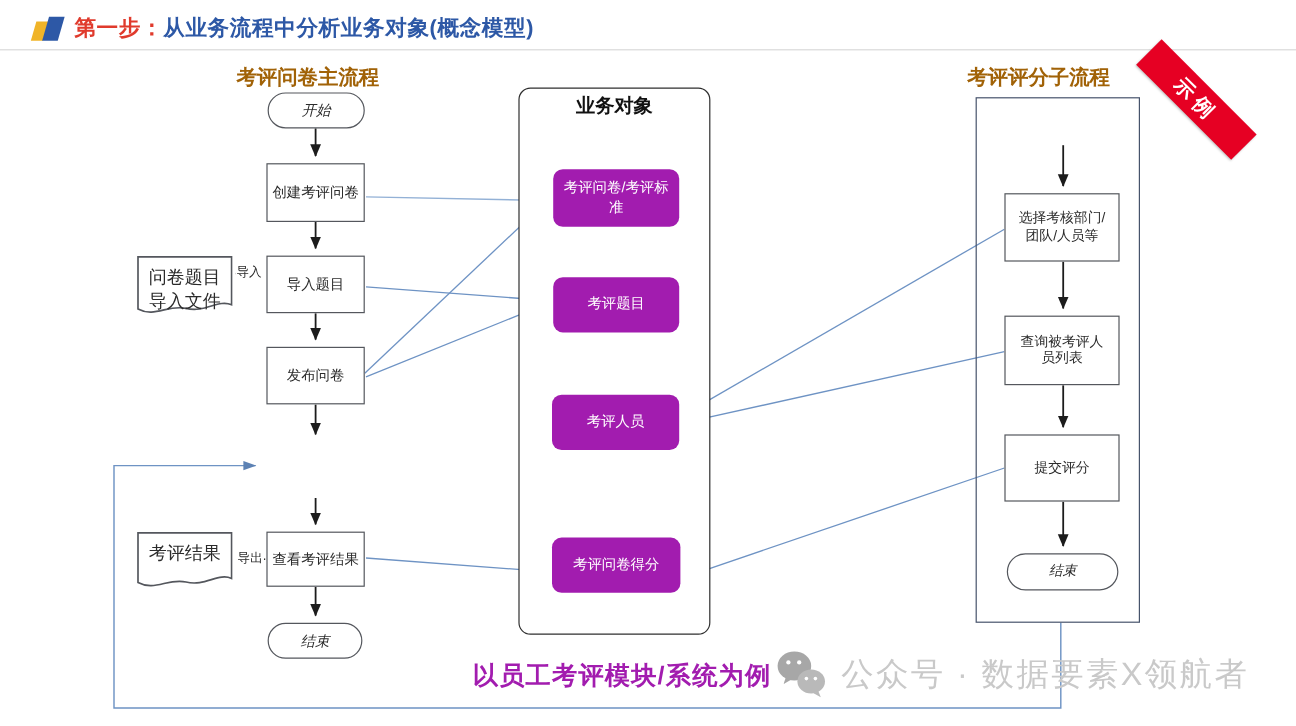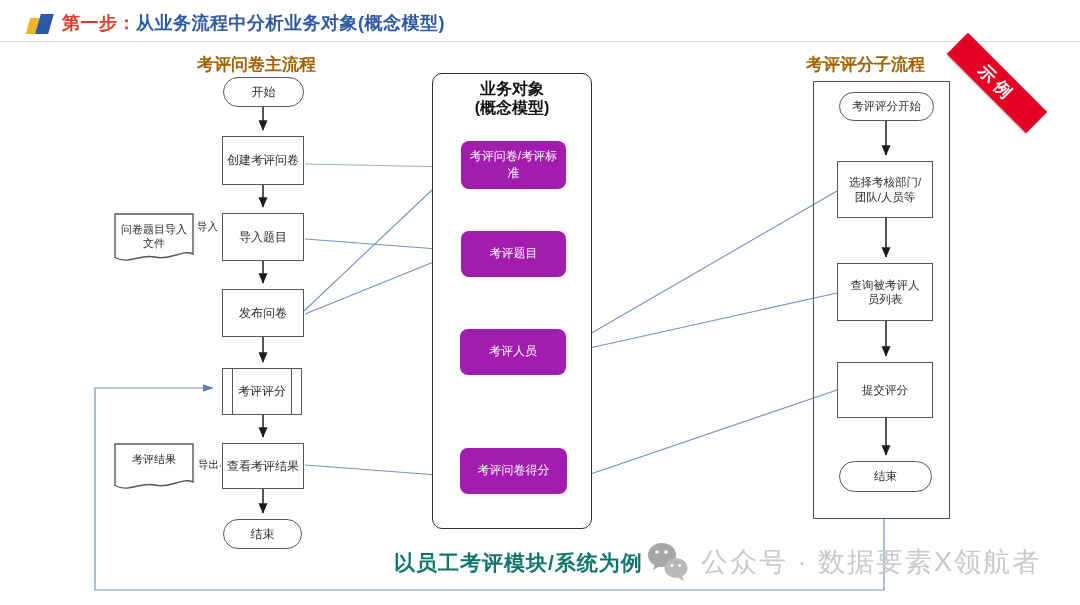--- a/index.html
+++ b/index.html
@@ -12,40 +12,40 @@
   .hdr-divider{position:absolute;left:0;top:41px;width:1080px;height:1px;background:#d9d9d9;}
   .bar{position:absolute;}
   .bar.yellow{left:28px;top:18px;width:10px;height:16px;background:#f0b428;transform:skewX(-16deg);}
   .bar.blue{left:38px;top:14px;width:13px;height:20px;background:#2d58a6;transform:skewX(-16deg);}
   .hdr-title{position:absolute;left:62px;top:11px;font-size:18px;font-weight:bold;letter-spacing:0.5px;white-space:nowrap;}
   .hdr-title .red{color:#e03a2c;}
   .hdr-title .blu{color:#2d58a6;}
   
   .shape{position:absolute;box-sizing:border-box;display:flex;align-items:center;justify-content:center;
          text-align:center;font-size:12px;line-height:1.25;background:#fff;border:1.4px solid #54575d;}
-  .stadium{border-radius:16px;}
+  .stadium{border-radius:16px;font-style:italic;}
   .colTitle{position:absolute;font-size:17px;font-weight:600;color:#a16207;white-space:nowrap;}
   .docu{position:absolute;box-sizing:border-box;}
   .docu svg{position:absolute;left:0;top:0;}
-  .docu .doc-label{position:absolute;left:4px;right:4px;top:9px;text-align:center;font-size:11px;line-height:1.3;}
+  .docu .doc-label{position:absolute;left:4px;right:4px;top:9px;text-align:center;font-size:15px;line-height:1.3;}
   .subbar{position:absolute;top:0;bottom:0;width:1.4px;background:#54575d;}
   .conn-label{position:absolute;font-size:10.5px;background:#fff;padding:0 1px;color:#2b2b2b;white-space:nowrap;}
   
   .midPanel{position:absolute;left:432px;top:73px;width:160px;height:456px;box-sizing:border-box;
             border:1.6px solid #2f2f2f;border-radius:10px;background:#fff;}
   .midTitle{position:absolute;left:432px;top:79px;width:160px;text-align:center;font-size:16px;font-weight:600;line-height:1.2;color:#111;}
   .bizBox{position:absolute;box-sizing:border-box;border-radius:8px;background:#a21caf;color:#fff;
           display:flex;align-items:center;justify-content:center;text-align:center;font-size:12px;line-height:1.45;padding:2px 8px;}
   
   .rightPanel{position:absolute;left:813px;top:81px;width:137px;height:438px;box-sizing:border-box;border:1.5px solid #46536b;background:transparent;}
   .banner{position:absolute;left:941px;top:68px;width:112px;height:30px;background:#e60023;color:#fff;
           display:flex;align-items:center;justify-content:center;font-size:17px;font-weight:bold;letter-spacing:5px;
           transform:rotate(45deg);box-shadow:0 1px 2px rgba(0,0,0,.25);}
   
-  .caption{position:absolute;left:394px;top:549px;font-size:21px;font-weight:bold;color:#0f766e;letter-spacing:1px;white-space:nowrap;}
+  .caption{position:absolute;left:394px;top:549px;font-size:21px;font-weight:bold;color:#a21caf;letter-spacing:1px;white-space:nowrap;}
   .wmark{position:absolute;left:645px;top:541px;display:flex;align-items:center;gap:10px;}
   .wmark .wm-text{font-size:27px;color:#c9c9c9;letter-spacing:2px;white-space:nowrap;}
   
   #wires{position:absolute;left:0;top:0;width:1080px;height:605px;pointer-events:none;}
 </style>
 </head>
 <body>
 
 <div id="stage">
 
@@ -117,69 +117,60 @@
       <path d="M1,1 H79 V41 C68,36 57,48 41,44 C26,40.5 15,52 1,44.5 Z" fill="#ffffff" stroke="#54575d" stroke-width="1.4"></path>
     </svg>
     <span class="doc-label">问卷题目导入文件</span>
   </div>
   <div class="conn-label" style="left:196px;top:220px;">导入</div>
 
   <div class="shape" style="left:222px;top:289px;width:82px;height:48px;">
     <span>发布问卷</span>
   </div>
 
-  <div class="shape" style="left:222px;top:368px;width:80px;height:47px;">
-    <div class="subbar" style="left:9px;"></div>
-    <div class="subbar" style="right:9px;"></div>
-    <span>考评评分</span>
-  </div>
 
   <div class="shape" style="left:222px;top:443px;width:82px;height:46px;">
     <span>查看考评结果</span>
   </div>
 
   <div class="docu" style="left:114px;top:443px;width:80px;height:50px;">
     <svg width="80" height="50" viewBox="0 0 80 50">
       <path d="M1,1 H79 V39 C68,34 57,46 41,42 C26,38.5 15,50 1,42.5 Z" fill="#ffffff" stroke="#54575d" stroke-width="1.4"></path>
     </svg>
     <span class="doc-label">考评结果</span>
   </div>
   <div class="conn-label" style="left:197px;top:458px;">导出</div>
 
   <div class="shape stadium" style="left:223px;top:519px;width:79px;height:30px;">
     <span>结束</span>
   </div>
 
   <div class="midPanel"></div>
   <div class="midTitle">
     <span style="display:block;">业务对象</span>
-    <span style="display:block;">(概念模型)</span>
   </div>
   <div class="bizBox" style="left:461px;top:141px;width:105px;height:48px;">
     <span>考评问卷/考评标准</span>
   </div>
   <div class="bizBox" style="left:461px;top:231px;width:105px;height:46px;">
     <span>考评题目</span>
   </div>
   <div class="bizBox" style="left:460px;top:329px;width:106px;height:46px;">
     <span>考评人员</span>
   </div>
   <div class="bizBox" style="left:460px;top:448px;width:107px;height:46px;">
     <span>考评问卷得分</span>
   </div>
 
   <div class="colTitle" style="left:806px;top:53px;">考评评分子流程</div>
   <div class="rightPanel"></div>
   <div class="banner">
     <span>示例</span>
   </div>
 
-  <div class="shape stadium" style="left:839px;top:92px;width:95px;height:29px;font-size:11.5px;">
-    <span>考评评分开始</span>
-  </div>
   <div class="shape" style="left:837px;top:161px;width:96px;height:57px;font-size:11.5px;padding:2px 6px;">
     <span>选择考核部门/团队/人员等</span>
   </div>
   <div class="shape" style="left:837px;top:263px;width:96px;height:58px;font-size:11.5px;padding:2px 10px;">
     <span>查询被考评人员列表</span>
   </div>
   <div class="shape" style="left:837px;top:362px;width:96px;height:56px;font-size:11.5px;">
     <span>提交评分</span>
   </div>
   <div class="shape stadium" style="left:839px;top:461px;width:93px;height:31px;font-size:11.5px;">

